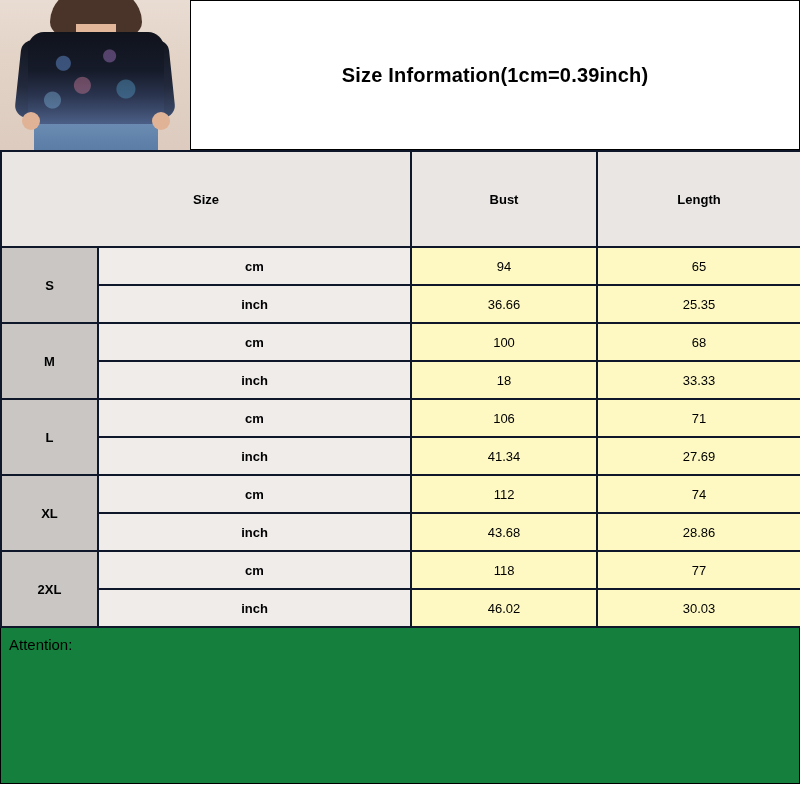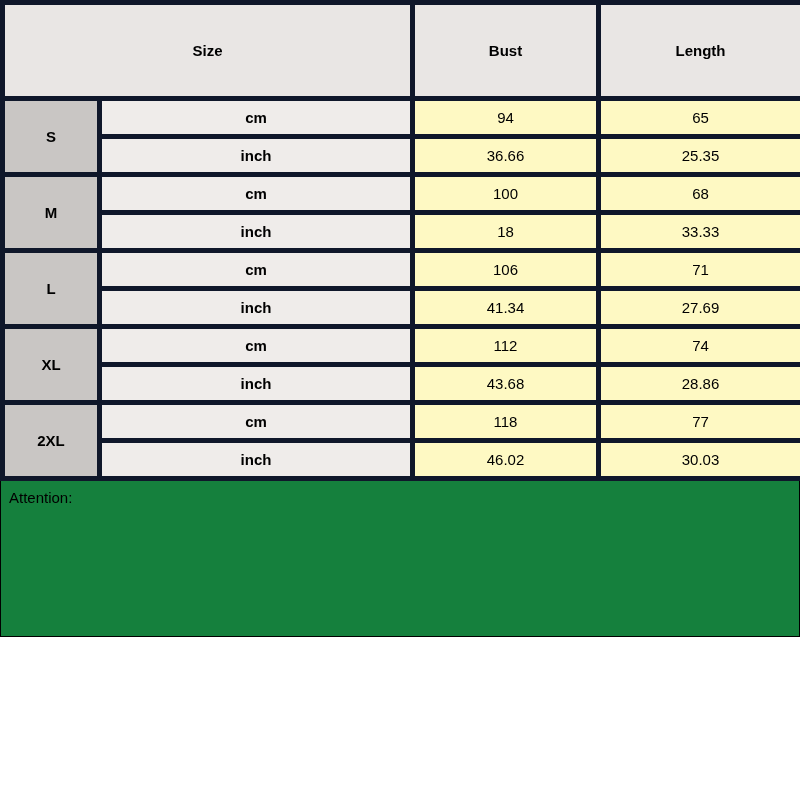--- a/index.html
+++ b/index.html
@@ -110,25 +110,25 @@
     letter-spacing: 0.2px;
   }
 
   
   table.size-table {
     border-collapse: collapse;
     width: 800px;
     table-layout: fixed;
   }
   table.size-table td, table.size-table th {
-    border: 5px solid #0f172a;
+    border: 2px solid #0f172a;
     padding: 8px;
     text-align: center;
     vertical-align: middle;
-    font-size: 15px;
+    font-size: 13px;
     box-sizing: border-box;
   }
   col.c-size { width: 97px; }
   col.c-unit { width: 313px; }
   col.c-bust { width: 186px; }
   col.c-len  { width: 204px; }
 
   tr.head-row td { height: 96px; background: #e9e6e4; }
   td.head-size {
     background: #e9e6e4;
@@ -170,20 +170,36 @@
     font-size: 15.5px;
     line-height: 1.5;
   }
   .attention .line1 { font-size: 15px; }
 </style>
 </head>
 <body>
 
 <div class="sheet">
 
+  <div class="header-row">
+    <div class="product-photo">
+      <div class="ph-bg"></div>
+      <div class="ph-armL"></div>
+      <div class="ph-armR"></div>
+      <div class="ph-hair"></div>
+      <div class="ph-neck"></div>
+      <div class="ph-jeans"></div>
+      <div class="ph-top"></div>
+      <div class="ph-handL"></div>
+      <div class="ph-handR"></div>
+    </div>
+    <div class="header-title-cell">
+      <div class="title">Size Information(1cm=0.39inch)</div>
+    </div>
+  </div>
 
   <table class="size-table">
     <colgroup>
       <col class="c-size">
       <col class="c-unit">
       <col class="c-bust">
       <col class="c-len">
     </colgroup>
     <tbody>
       <tr class="head-row">

